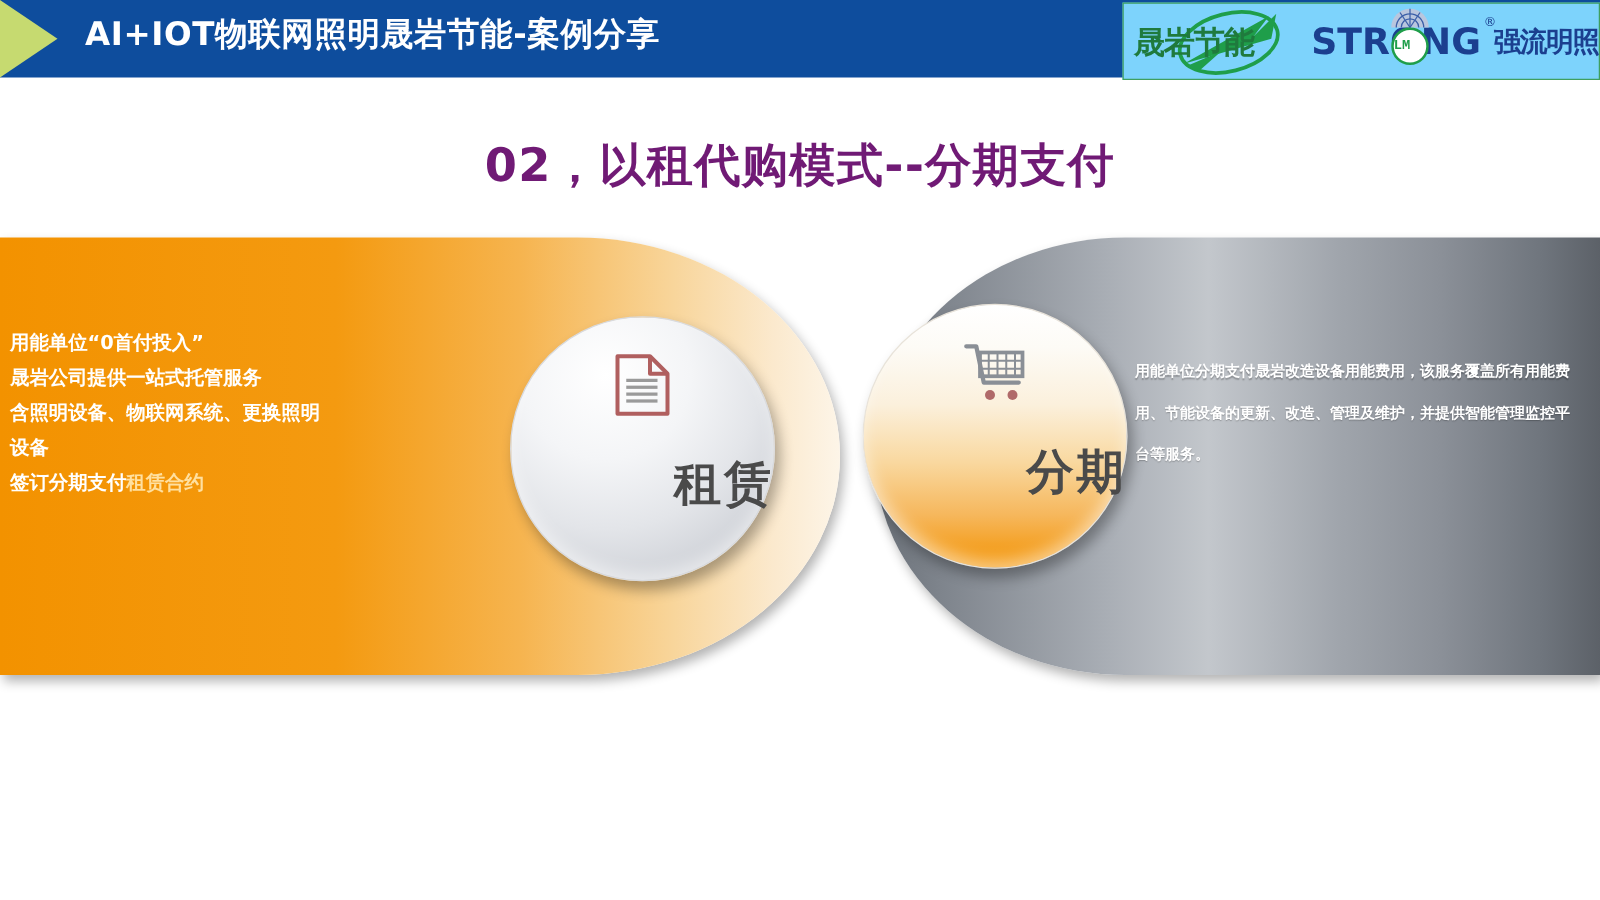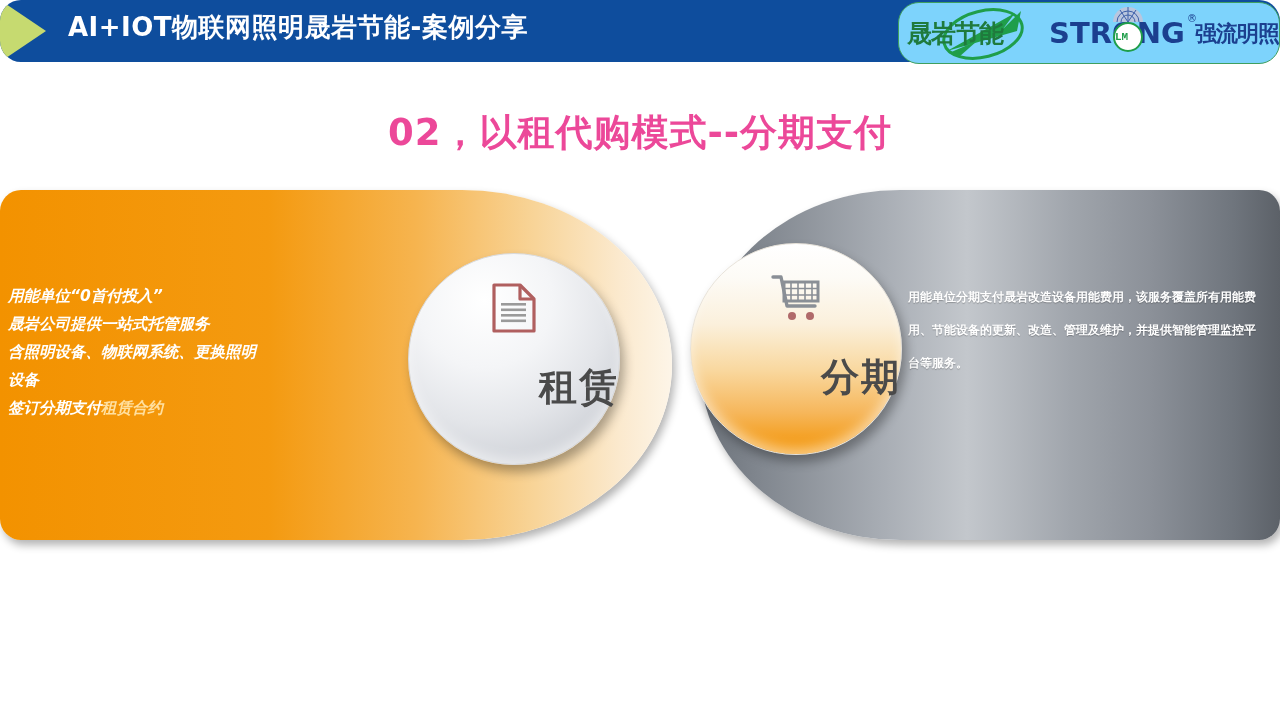--- a/index.html
+++ b/index.html
@@ -135,21 +135,21 @@
 
   
   .slide-title {
     position: absolute;
     left: 0;
     top: 108px;
     width: 1280px;
     text-align: center;
     font-size: 37px;
     font-weight: bold;
-    color: #ec4899;
+    color: #701a75;
     letter-spacing: 1px;
     font-family: "DejaVu Sans", "Liberation Sans", sans-serif;
   }
 
   
   .panel-left {
     position: absolute;
     left: 0;
     top: 190px;
     width: 672px;
@@ -168,28 +168,27 @@
     background: linear-gradient(to right, #6b7179 0%, #80868e 10%, #a9aeb5 32%, #c3c7cc 46%, #a0a5ac 64%, #8b9098 78%, #6f757d 92%, #5c6168 100%);
     border-top-left-radius: 200px 175px;
     border-bottom-left-radius: 200px 175px;
     box-shadow: 3px 5px 9px rgba(0,0,0,0.30);
   }
 
   
   .left-text {
     position: absolute;
     left: 8px;
-    top: 282px;
+    top: 260px;
     width: 340px;
     font-size: 15.5px;
     font-weight: bold;
     color: #ffffff;
     line-height: 28px;
     font-family: "DejaVu Sans", "Liberation Sans", sans-serif;
-    font-style: italic;
   }
   .left-text .line { white-space: nowrap; }
   .left-text .hl { color: #ffe0a0; }
 
   
   .right-text {
     position: absolute;
     left: 908px;
     top: 281px;
     width: 350px;
@@ -238,21 +237,21 @@
   }
   .circle-icon {
     position: absolute;
     left: 0;
     width: 100%;
     top: 28px;
     text-align: center;
   }
 
   
-  div { -webkit-user-select: none; user-select: none; border-radius: 21px; }
+  div { -webkit-user-select: none; user-select: none; }
 </style>
 </head>
 <body>
 
 <div class="header">
   <div class="header-chevron"></div>
   <div class="header-title">AI+IOT物联网照明晟岩节能-案例分享</div>
 </div>
 
 <div class="logo-box">

